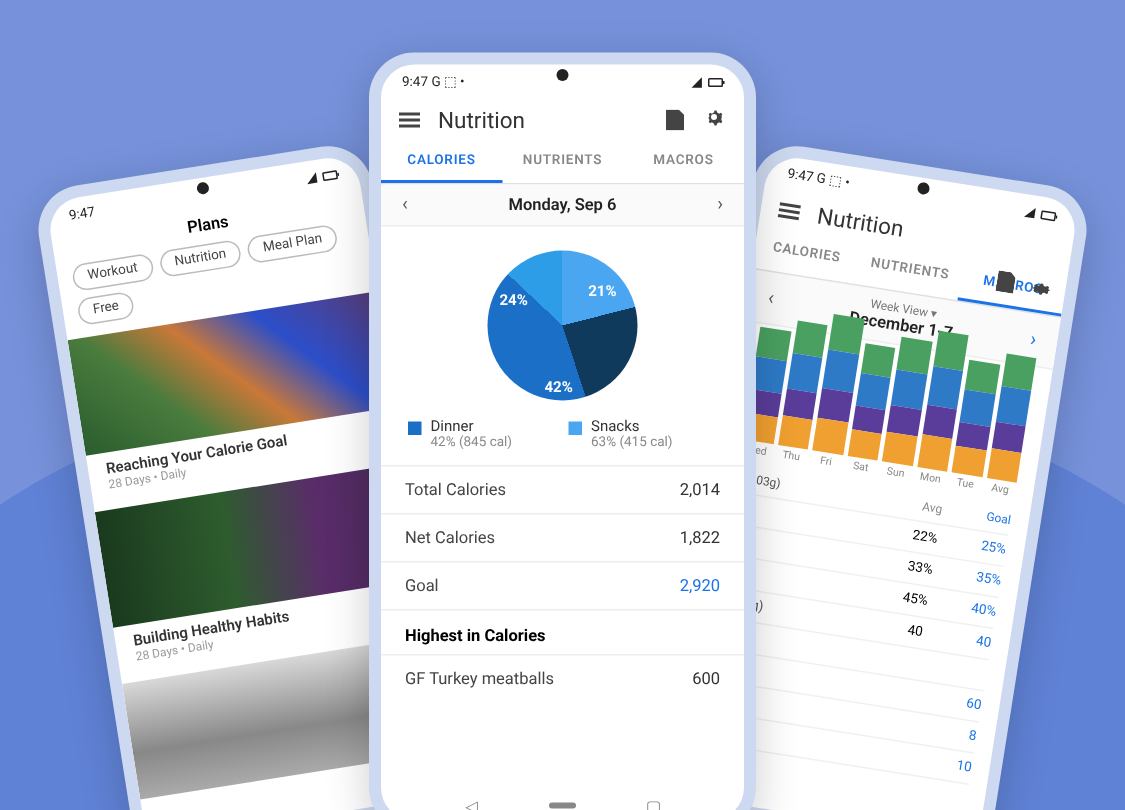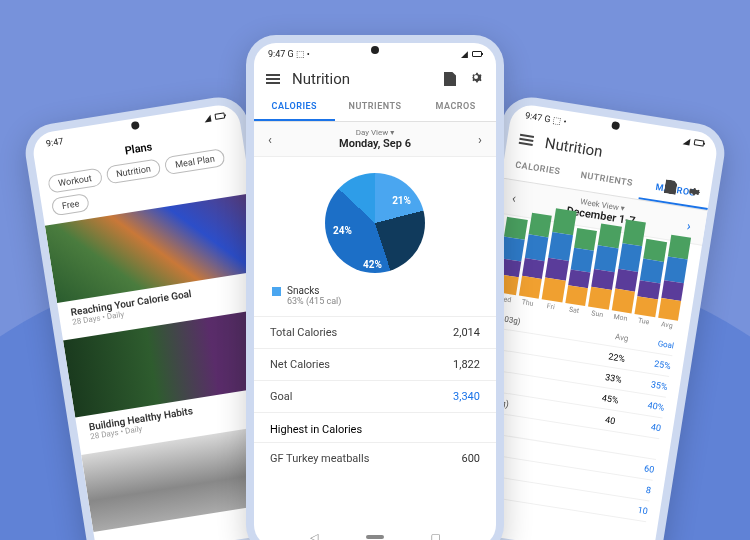--- a/index.html
+++ b/index.html
@@ -100,34 +100,34 @@
     background: conic-gradient(
       #4aa6f0 0deg 75.6deg,
       #103a5c 75.6deg 162deg,
       #1c6fc7 162deg 313.2deg,
       #2e9de8 313.2deg 360deg
     );
     position: relative;
   }
   .pie-label { position: absolute; color: #fff; font-size: 10px; font-weight: 700; }
   .pl1 { top: 22px; right: 14px; }
-  .pl2 { top: 52px; left: 8px; }
+  .pl2 { top: 28px; left: 8px; }
   .pl3 { bottom: 3px; left: 38px; }
 
   .legend { display: grid; grid-template-columns: 1fr 1fr; gap: 6px 8px; padding: 4px 18px 10px; }
   .legend-item { display: flex; gap: 6px; align-items: flex-start; }
   .swatch { width: 9px; height: 9px; margin-top: 2px; flex-shrink: 0; }
   .legend-name { font-size: 10px; color: #333; }
   .legend-val { font-size: 9px; color: #888; }
 
   .stat-row { display: flex; justify-content: space-between; padding: 9px 16px; border-top: 1px solid #eee; font-size: 11px; color: #444; }
   .stat-row .val { color: #333; }
   .stat-row.goal .val { color: #1a73e8; }
 
-  .section-head { font-size: 11px; font-weight: 400; padding: 10px 16px 6px; border-top: 1px solid #eee; }
+  .section-head { font-size: 11px; font-weight: 700; padding: 10px 16px 6px; border-top: 1px solid #eee; }
 
   
   .phone-left {
     width: 225px;
     height: 448px;
     left: 55px;
     top: 108px;
     transform: rotate(-9deg);
     z-index: 1;
   }
@@ -380,53 +380,59 @@
           </svg></div>
     </div>
     <div class="tabs">
       <div class="tab active">CALORIES</div>
       <div class="tab">NUTRIENTS</div>
       <div class="tab">MACROS</div>
     </div>
     <div class="date-nav">
       <span class="chevron">‹</span>
       <div class="date-center">
-        <div class="view-label">Day View ▾</div>
         <div class="date-label">Monday, Sep 6</div>
       </div>
       <span class="chevron">›</span>
     </div>
     <div class="chart-area">
       <div class="pie">
         <span class="pie-label pl1">21%</span>
         <span class="pie-label pl2">24%</span>
         <span class="pie-label pl3">42%</span>
       </div>
     </div>
     <div class="legend" id="legend">
         <div class="legend-item">
+          <span class="swatch" style="background:#1c6fc7"></span>
+          <div>
+            <div class="legend-name">Dinner</div>
+            <div class="legend-val">42% (845 cal)</div>
+          </div>
+        </div>
+        <div class="legend-item">
           <span class="swatch" style="background:#4aa6f0"></span>
           <div>
             <div class="legend-name">Snacks</div>
             <div class="legend-val">63% (415 cal)</div>
           </div>
         </div>
       </div>
     <div id="stats">
         <div class="stat-row">
           <span>Total Calories</span>
           <span class="val">2,014</span>
         </div>
         <div class="stat-row">
           <span>Net Calories</span>
           <span class="val">1,822</span>
         </div>
         <div class="stat-row goal">
           <span>Goal</span>
-          <span class="val">3,340</span>
+          <span class="val">2,920</span>
         </div>
       </div>
     <div class="section-head">Highest in Calories</div>
     <div class="stat-row">
       <span>GF Turkey meatballs</span>
       <span class="val">600</span>
     </div>
     <div class="nav-buttons">
       <div class="nav-btn">◁</div>
       <div class="nav-btn">

